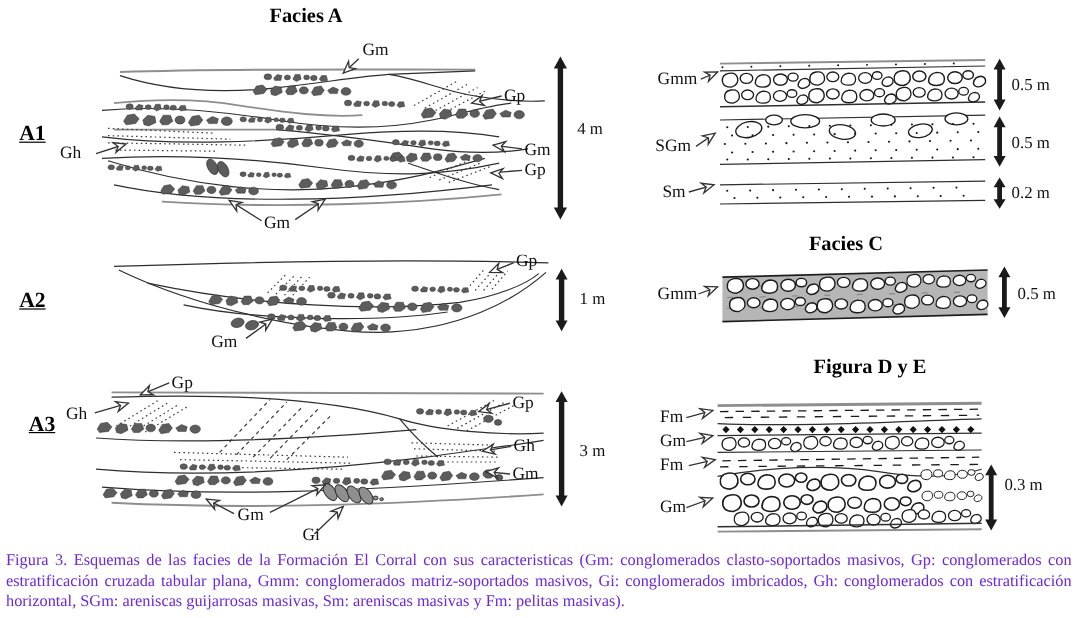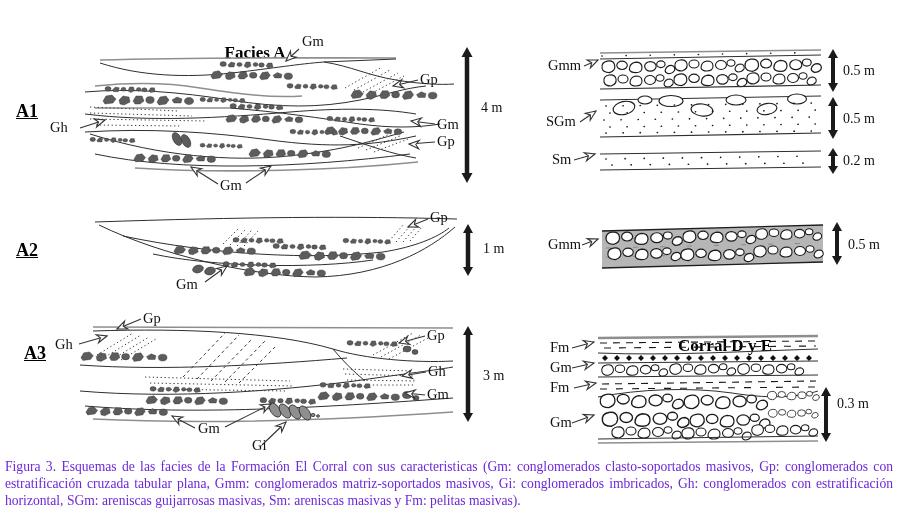--- a/index.html
+++ b/index.html
@@ -1,18 +1,18 @@
 <!DOCTYPE html>
 <html><head>
 <meta charset="utf-8">
 <style>
   html,body{margin:0;padding:0;background:#fff;}
   .stage{position:relative;width:898px;height:515px;background:#fff;overflow:hidden;
          font-family:"Liberation Serif",serif;color:#111;}
-  .ptitle{position:absolute;font:bold 17px "Liberation Serif",serif;text-align:center;color:#000;margin-top:40px;}
+  .ptitle{position:absolute;font:bold 17px "Liberation Serif",serif;text-align:center;color:#000;}
   .slabel{position:absolute;font:bold 18px "Liberation Serif",serif;color:#000;text-decoration:underline;}
   .panel{position:absolute;}
   .lbl{font:14.5px "Liberation Serif",serif;fill:#111;}
   .sm{font:14px "Liberation Serif",serif;fill:#111;}
   .caption{position:absolute;left:5px;top:458px;width:888px;
            font:13.6px/17px "Liberation Serif",serif;text-align:justify;color:#6d28d9;}
 </style>
 </head>
 <body>
 
@@ -46,21 +46,22 @@
         <ellipse cx="58" cy="5" rx="4" ry="3.2"></ellipse>
         <path d="M62,11 Q63,6 68,6 Q72,7 71,11 Q69,14 65,14 Q62,13 62,11 Z"></path>
       </g>
       <g id="ah">
         <path d="M0,0 L-10,4.2 L-6.8,0 L-10,-4.2 Z" fill="#fff" stroke="#333" stroke-width="1.1"></path>
       </g>
     </defs>
   </svg>
 
   <div class="ptitle" style="left:155px;top:3px;width:200px">Facies A</div>
-  <div class="ptitle" style="left:605px;top:296px;width:240px">Corral D y E</div>
+  <div class="ptitle" style="left:605px;top:193px;width:200px">Facies C</div>
+  <div class="ptitle" style="left:605px;top:296px;width:240px">Figura D y E</div>
   <div class="slabel" style="left:16px;top:101px">A1</div>
   <div class="slabel" style="left:16px;top:240px">A2</div>
   <div class="slabel" style="left:24px;top:343px">A3</div>
 
   <svg class="panel" style="left:40px;top:28px" width="420" height="170" viewBox="0 -8 420 170">
     <g stroke="#2e2e2e" stroke-width="1" fill="none">
       <path d="M60,24 C160,21 260,22 356,22" stroke="#8e8e8e" stroke-width="1.6"></path>
       <path d="M60,27 C100,40 145,42 192,37 C235,32 258,28 284,26 L356,23"></path>
       <path d="M284,26 C310,30 330,40 356,44 C380,48 400,49 414,48"></path>
       <path d="M55,50 C95,46 130,47 160,52 C200,58 230,62 262,60" stroke="#8e8e8e" stroke-width="1.5"></path>

